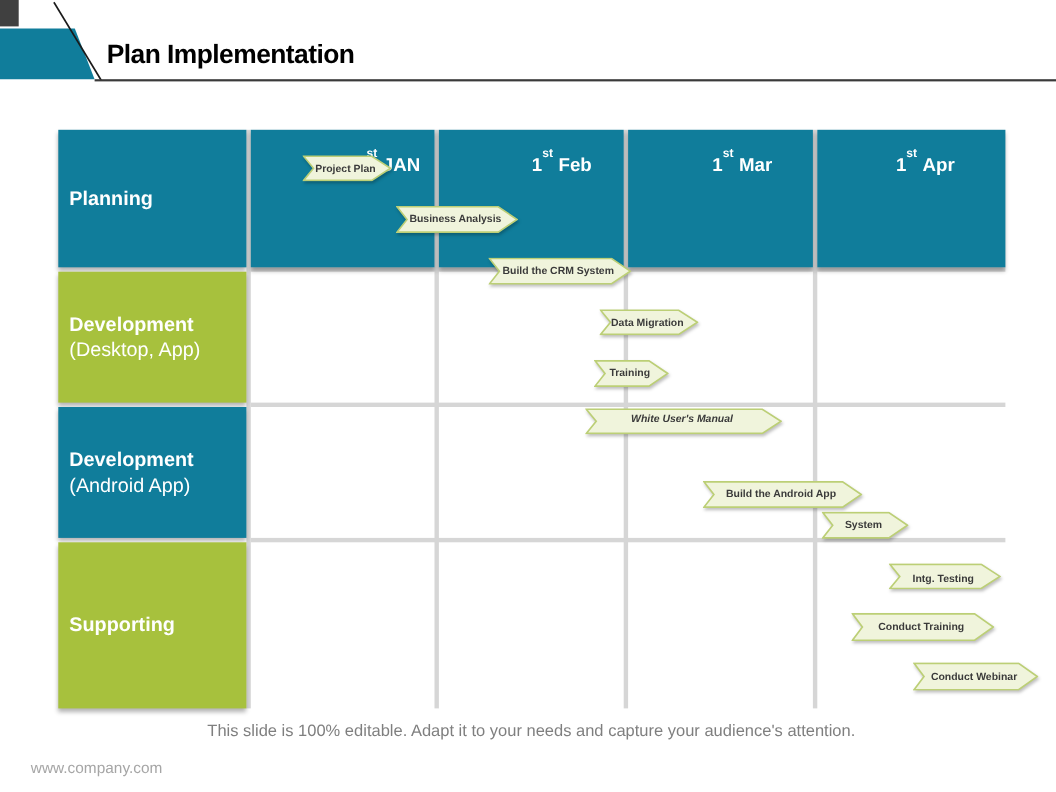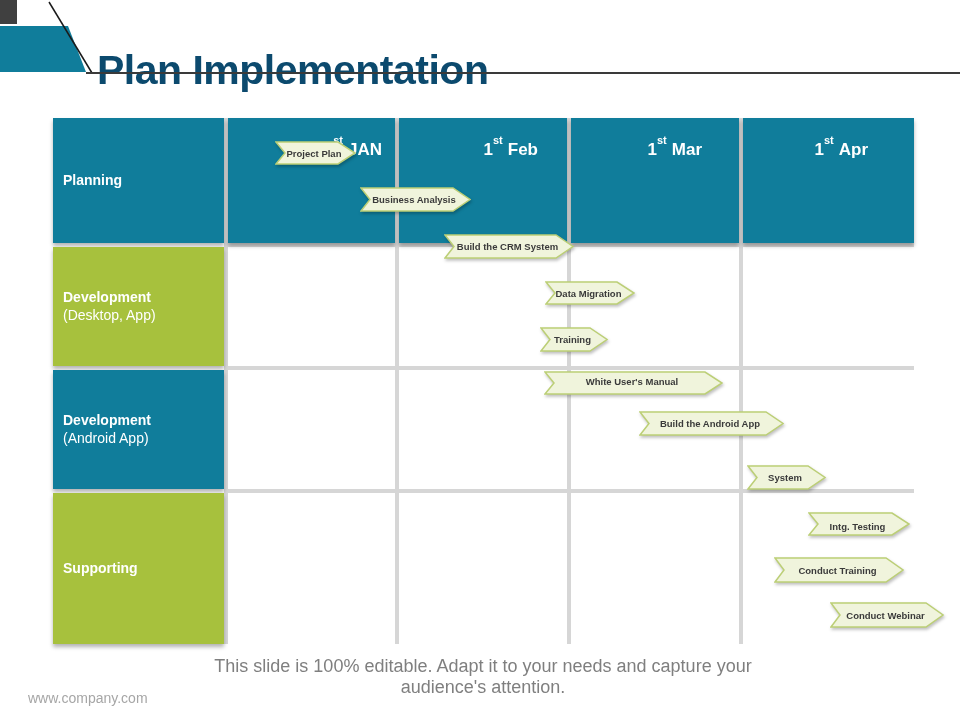--- a/index.html
+++ b/index.html
@@ -1,53 +1,53 @@
 <!DOCTYPE html>
 <html><head>
 <meta charset="utf-8">
 <style>
   html,body{margin:0;padding:0;}
   body{font-family:"Liberation Sans", sans-serif; background:#eee;}
   .slide{position:relative;width:960px;height:720px;background:#ffffff;overflow:hidden;}
 
   
   .logo-svg{position:absolute;left:0;top:0;}
-  .page-title{position:absolute;left:97px;top:20px;font-size:41px;font-weight:bold;color:#0c4a6e;letter-spacing:-0.5px;white-space:nowrap;}
+  .page-title{position:absolute;left:97px;top:20px;font-size:24px;font-weight:bold;color:#000000;letter-spacing:-0.5px;white-space:nowrap;}
   .header-rule{position:absolute;left:86px;right:0;top:72px;border-top:2px solid #3a3a3a;}
 
   
   .gantt{position:absolute;left:53px;top:118px;width:861px;height:526px;display:grid;
          grid-template-columns:171px 4px 167px 4px 168px 4px 168px 4px 171px;
          grid-template-rows:125px 4px 119px 4px 119px 4px 151px;
          background:#ffffff;}
   .bg-teal{background:#107d9b;}
   .bg-green{background:#a7c13d;}
   .cell-colored{position:relative;z-index:2;box-shadow:0 3px 4px rgba(0,0,0,0.30);}
-  .row-label{display:flex;flex-direction:column;justify-content:center;padding-left:10px;color:#ffffff;font-size:14px;line-height:1.25;}
+  .row-label{display:flex;flex-direction:column;justify-content:center;padding-left:10px;color:#ffffff;font-size:18px;line-height:1.25;}
   .row-title{font-weight:bold;}
   .month-cell{display:flex;justify-content:flex-end;align-items:flex-start;padding-top:22px;color:#ffffff;font-size:17px;font-weight:bold;white-space:nowrap;}
   .month-cell sup{font-size:11px;line-height:0;}
   .month-name{margin-left:5px;}
   .c-label1{grid-area:1/1;} .c-label2{grid-area:3/1;} .c-label3{grid-area:5/1;} .c-label4{grid-area:7/1;}
   .m1{grid-area:1/3;padding-right:13px;} .m2{grid-area:1/5;padding-right:29px;}
   .m3{grid-area:1/7;padding-right:37px;} .m4{grid-area:1/9;padding-right:46px;}
   .vsep{background:#d6d6d6;z-index:1;}
   .vs1{grid-area:1/2/-1/3;} .vs2{grid-area:1/4/-1/5;} .vs3{grid-area:1/6/-1/7;} .vs4{grid-area:1/8/-1/9;}
   .hsep{background:#d6d6d6;z-index:1;}
   .hs1{grid-area:2/3/3/-1;} .hs2{grid-area:4/3/5/-1;} .hs3{grid-area:6/3/7/-1;}
 
   
   .task-layer{position:absolute;left:0;top:0;width:960px;height:720px;z-index:5;pointer-events:none;margin-left:42px;}
   .task-arrow{position:absolute;pointer-events:auto;}
   .task-arrow svg{position:absolute;left:0;top:0;filter:drop-shadow(1px 2px 1.5px rgba(0,0,0,0.25));}
   .task-label{position:absolute;inset:0;display:flex;align-items:center;justify-content:center;
               padding-left:5px;padding-right:8px;font-size:9.5px;font-weight:bold;color:#3a3a3a;white-space:nowrap;}
 
   
-  .footer-note{position:absolute;left:183px;top:656px;width:600px;text-align:center;font-size:18px;color:#7f7f7f;}
+  .footer-note{position:absolute;left:183px;top:656px;width:600px;text-align:center;font-size:15px;color:#7f7f7f;}
   .website{position:absolute;left:28px;top:690px;font-size:14px;color:#a6a6a6;}
 </style>
 </head>
 <body>
 
 <div class="slide">
 
   <svg class="logo-svg" width="100" height="80" viewBox="0 0 100 80">
     <rect x="0" y="0" width="17" height="24" fill="#404040"></rect>
     <polygon points="0,26 68,26 86,72 0,72" fill="#107d9b"></polygon>
@@ -129,27 +129,27 @@
           <polygon points="1,1 72,1 89,12 72,23 1,23 10,12" fill="#f0f4dc" stroke="#bccf76" stroke-width="1.5" stroke-linejoin="miter"></polygon>
         </svg>
         <span class="task-label">Data Migration</span>
       </div>
       <div class="task-arrow" style="left: 498px; top: 327px; width: 68px; height: 25px;">
         <svg width="68" height="25" viewBox="0 0 68 25">
           <polygon points="1,1 50,1 67,12.5 50,24 1,24 10,12.5" fill="#f0f4dc" stroke="#bccf76" stroke-width="1.5" stroke-linejoin="miter"></polygon>
         </svg>
         <span class="task-label">Training</span>
       </div>
-      <div class="task-arrow" style="left: 502px; top: 371px; width: 179px; height: 20px;">
+      <div class="task-arrow" style="left: 490px; top: 371px; width: 179px; height: 20px; font-style: italic;">
         <svg width="179" height="24" viewBox="0 0 179 24">
           <polygon points="1,1 161,1 178,12 161,23 1,23 10,12" fill="#f0f4dc" stroke="#bccf76" stroke-width="1.5" stroke-linejoin="miter"></polygon>
         </svg>
         <span class="task-label">White User's Manual</span>
       </div>
-      <div class="task-arrow" style="left: 597px; top: 411px; width: 145px; height: 25px;">
+      <div class="task-arrow" style="left: 597px; top: 437px; width: 145px; height: 25px;">
         <svg width="145" height="25" viewBox="0 0 145 25">
           <polygon points="1,1 127,1 144,12.5 127,24 1,24 10,12.5" fill="#f0f4dc" stroke="#bccf76" stroke-width="1.5" stroke-linejoin="miter"></polygon>
         </svg>
         <span class="task-label">Build the Android App</span>
       </div>
       <div class="task-arrow" style="left: 705px; top: 465px; width: 79px; height: 25px;">
         <svg width="79" height="25" viewBox="0 0 79 25">
           <polygon points="1,1 61,1 78,12.5 61,24 1,24 10,12.5" fill="#f0f4dc" stroke="#bccf76" stroke-width="1.5" stroke-linejoin="miter"></polygon>
         </svg>
         <span class="task-label">System</span>

